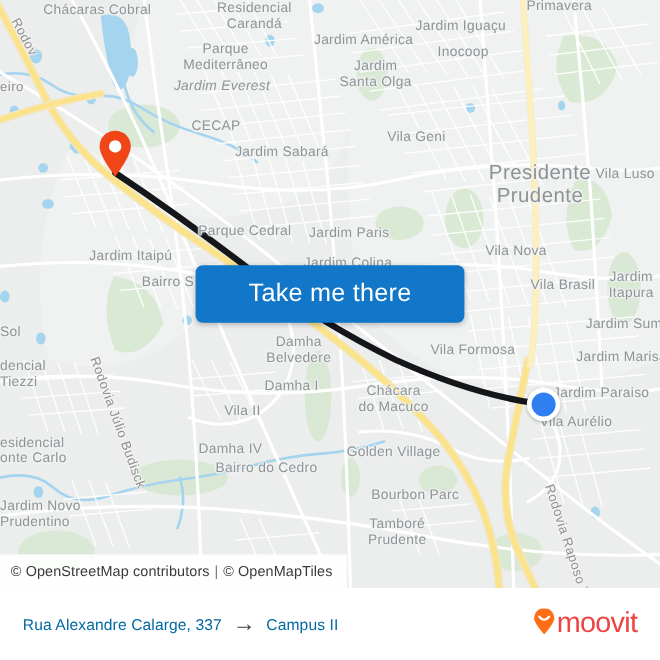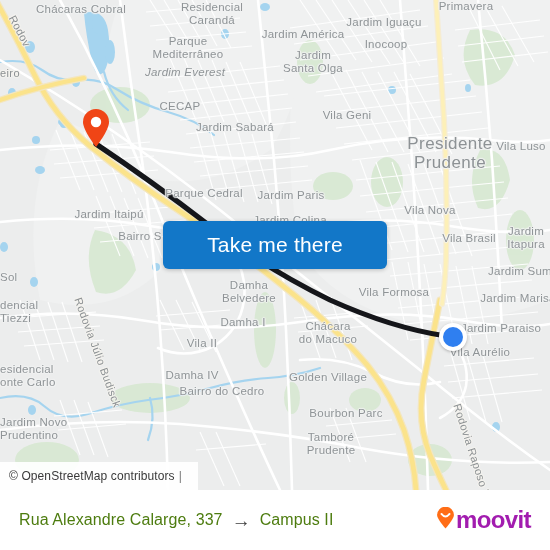--- a/index.html
+++ b/index.html
@@ -145,41 +145,41 @@
     padding: 0 19px;
     box-sizing: border-box;
   }
   #route-summary {
     display: flex;
     align-items: center;
     flex: 1 1 auto;
     min-width: 0;
   }
   #route-summary .endpoint {
-    font-size: 16px;
-    color: #4d7c0f;
+    font-size: 13px;
+    color: #0369a1;
     letter-spacing: 0.1px;
     white-space: nowrap;
   }
   #route-summary .arrow {
     margin: 0 9px;
     font-size: 19px;
     color: #3a3a3a;
     line-height: 1;
   }
   #brand-logo {
     display: flex;
     align-items: center;
     flex: 0 0 auto;
     margin-left: 10px;
   }
   #brand-logo .wordmark {
     font-size: 24px;
-    font-weight: bold;
-    color: #a21caf;
+    font-weight: normal;
+    color: #ef4444;
     letter-spacing: -0.6px;
     margin-left: 1px;
   }
 </style>
 </head>
 <body>
 
 <div id="app">
 
   <div id="map-area">
@@ -387,20 +387,21 @@
 
     <div class="marker-dest" style="left:453px; top:337px;">
       <span class="dot"></span>
     </div>
 
     <button id="cta-button">Take me there</button>
 
     <div id="attribution">
       <span>© OpenStreetMap contributors</span>
       <span class="sep">|</span>
+      <span>© OpenMapTiles</span>
     </div>
   </div>
 
   <div id="footer">
     <div id="route-summary">
       <span class="endpoint">Rua Alexandre Calarge, 337</span>
       <span class="arrow">→</span>
       <span class="endpoint">Campus II</span>
     </div>
     <div id="brand-logo">

